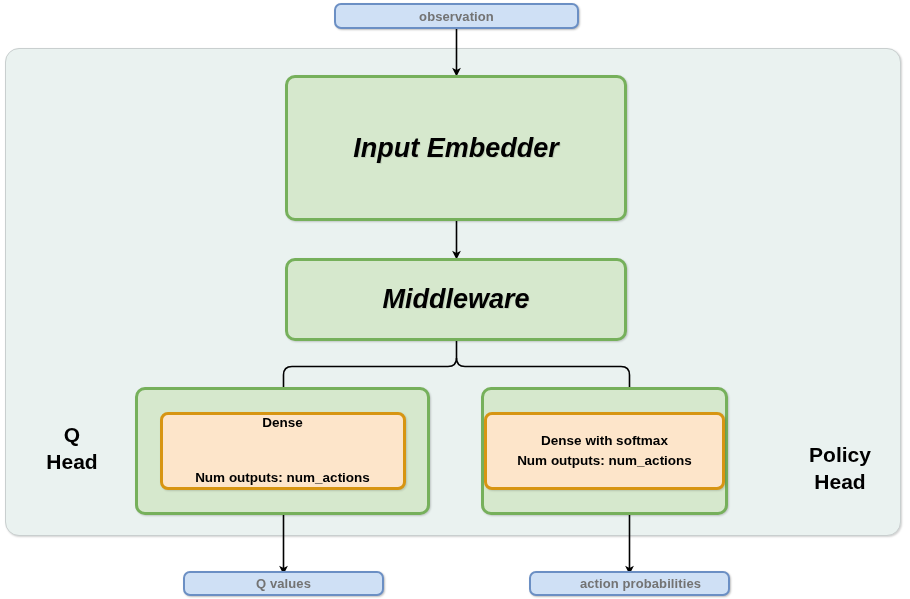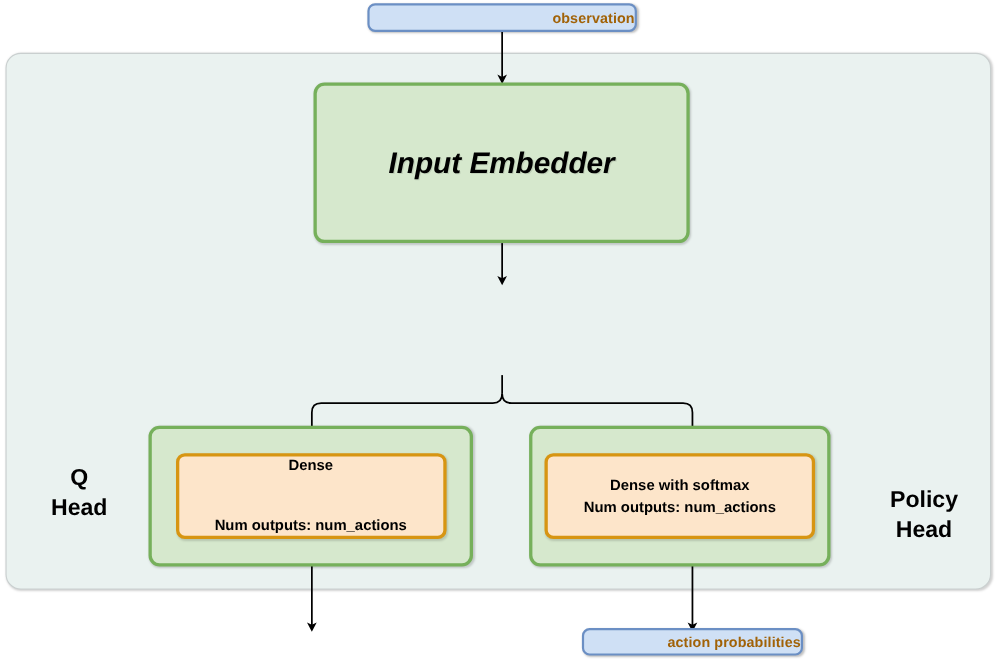--- a/index.html
+++ b/index.html
@@ -34,22 +34,22 @@
     box-shadow: 1px 1px 2px rgba(0,0,0,0.18);
   }
 
   
   .io-box {
     background: #cfe0f5;
     border: 2px solid #6b8fc4;
     border-radius: 7px;
     display: flex;
     align-items: center;
-    justify-content: flex-end;
-    color: #a16207;
+    justify-content: center;
+    color: #737373;
     font-weight: bold;
     font-size: 13px;
     letter-spacing: 0.1px;
     box-shadow: 1px 1px 2px rgba(0,0,0,0.25);
   }
 
   
   .green-box {
     background: #d6e8cd;
     border: 3px solid #76b05b;
@@ -158,43 +158,49 @@
   </svg>
 
   <div class="abs io-box" style="left:334px; top:3px; width:245px; height:26px;">
     <span>observation</span>
   </div>
 
   <div class="abs green-box titled" style="left:285px; top:75px; width:342px; height:146px;">
     <span class="green-title">Input Embedder</span>
   </div>
 
+  <div class="abs green-box titled" style="left:285px; top:258px; width:342px; height:83px;">
+    <span class="green-title">Middleware</span>
+  </div>
 
   <div class="abs head-label" style="left:14px; top:412px; width:116px; height:74px;">
     <span>Q</span>
     <span>Head</span>
   </div>
 
   <div class="abs head-box" style="left:135px; top:387px; width:295px; height:128px;">
     <div class="layer-box" style="width:240px; height:72px;gap:35px;">
       <span class="layer-title">Dense</span>
       <span class="layer-sub">Num outputs: num_actions</span>
     </div>
   </div>
 
-  <div class="abs head-box" style="left:481px; top:387px; width:274px; height:128px;align-items:center;">
+  <div class="abs head-box" style="left:481px; top:387px; width:247px; height:128px;align-items:center;">
     <div class="layer-box" style="width:240px; height:72px;">
       <span class="layer-title">Dense with softmax</span>
       <span class="layer-sub">Num outputs: num_actions</span>
     </div>
   </div>
 
   <div class="abs head-label" style="left:782px; top:432px; width:116px; height:74px;">
     <span>Policy</span>
     <span>Head</span>
   </div>
 
+  <div class="abs io-box" style="left:183px; top:571px; width:201px; height:25px;">
+    <span>Q values</span>
+  </div>
 
   <div class="abs io-box" style="left:529px; top:571px; width:201px; height:25px;padding-left:22px;">
     <span>action probabilities</span>
   </div>
 
 </div>
 
 </body></html>

